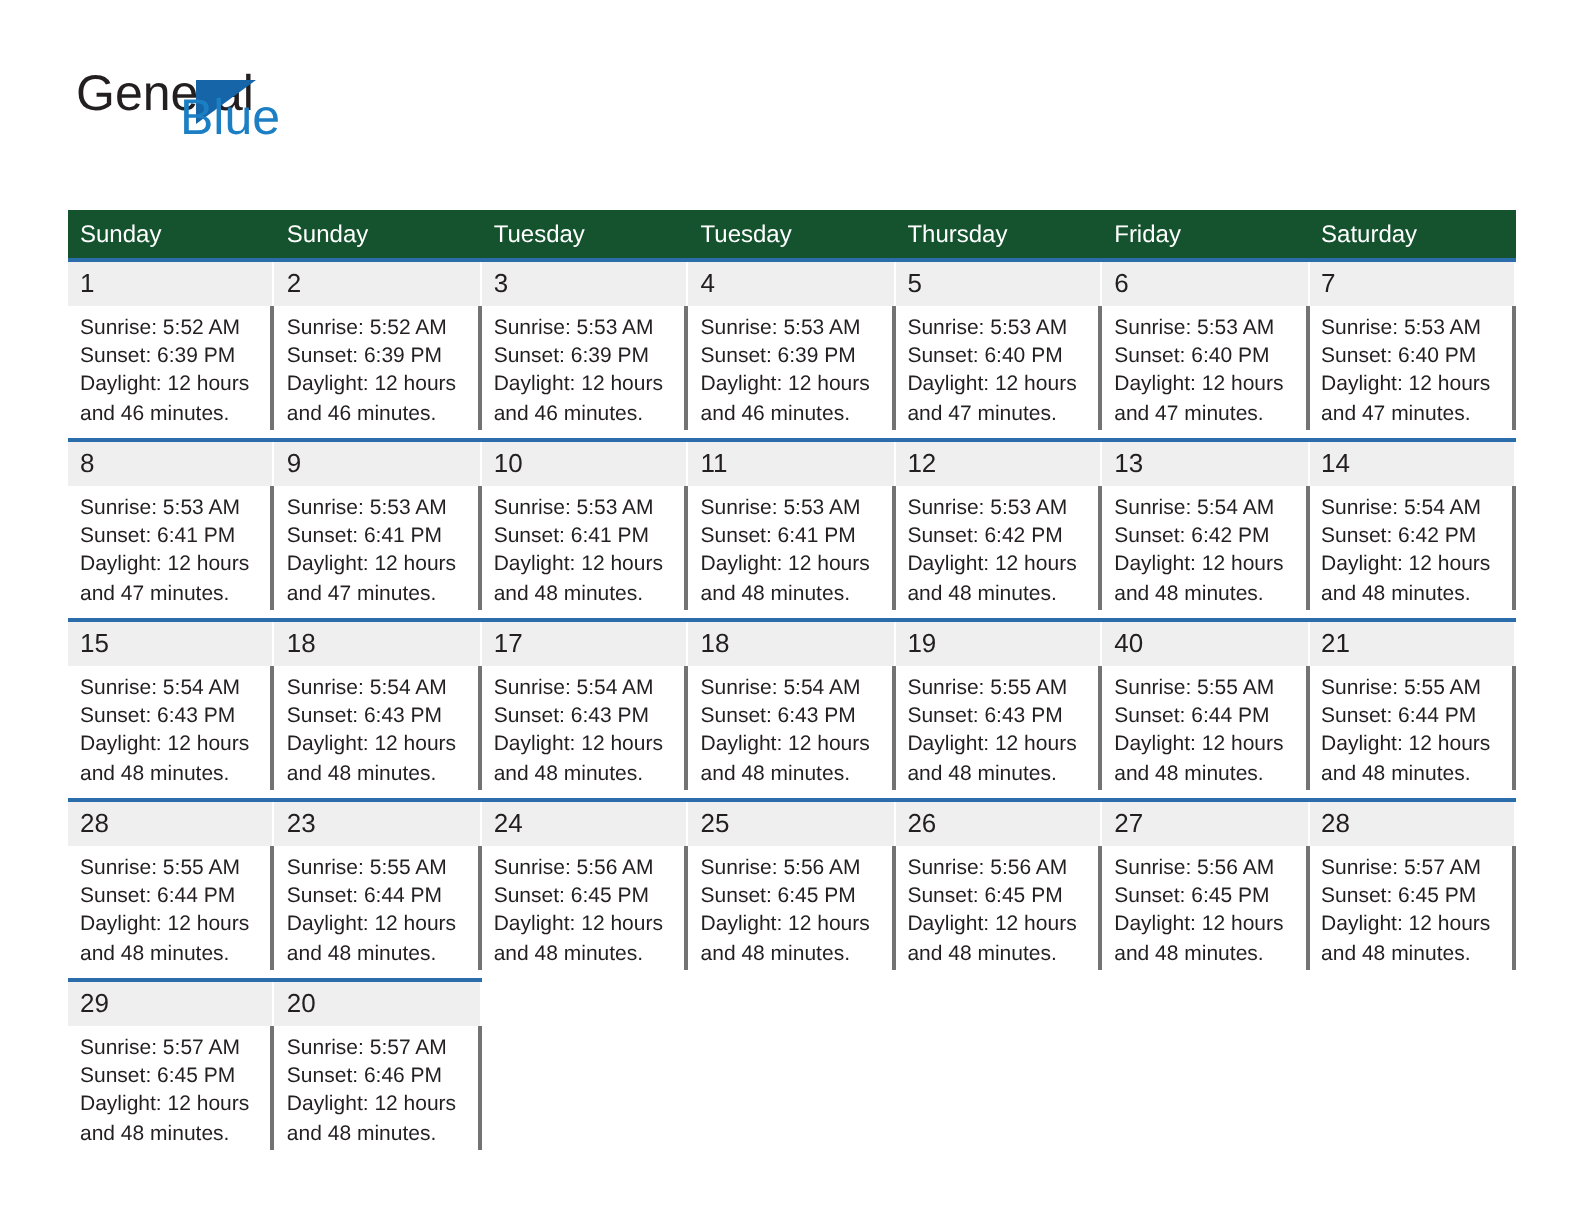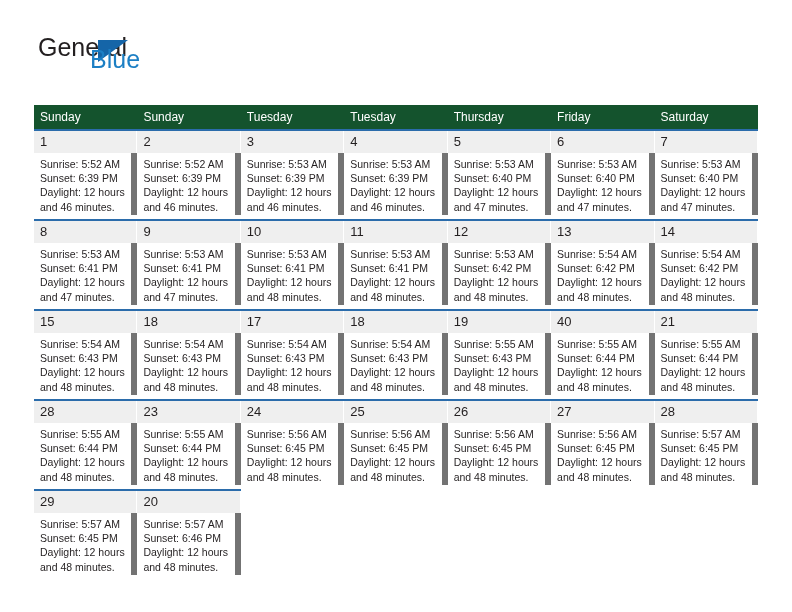--- a/index.html
+++ b/index.html
@@ -127,21 +127,21 @@
     padding: 3px 0 4px 6px;
     line-height: 15px;
     border-right: 1px solid #ffffff;
     box-sizing: border-box;
   }
   .detail {
     padding: 4px 6px 0 6px;
     font-size: 10.5px;
     color: #231f20;
     line-height: 14.2px;
-    border-right: 6px solid #737373;
+    border-right: 2px solid #737373;
     box-sizing: border-box;
     height: 62px;
   }
   .detail div {
     white-space: nowrap;
   }
   .detail .daylight {
     white-space: normal;
   }
 </style>

